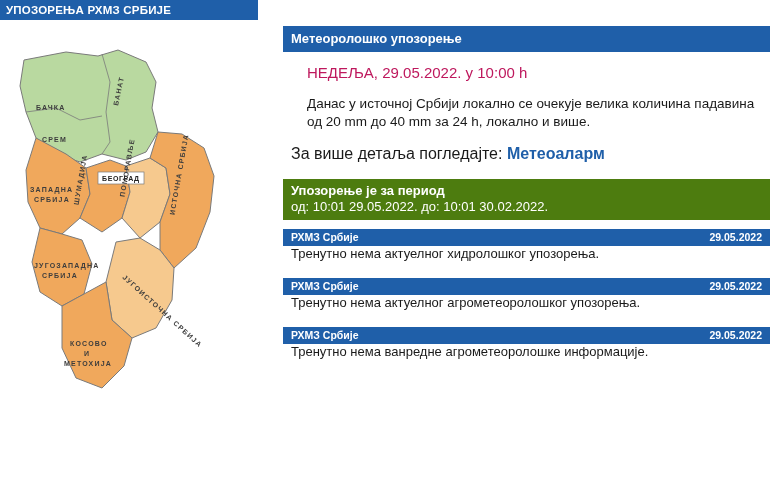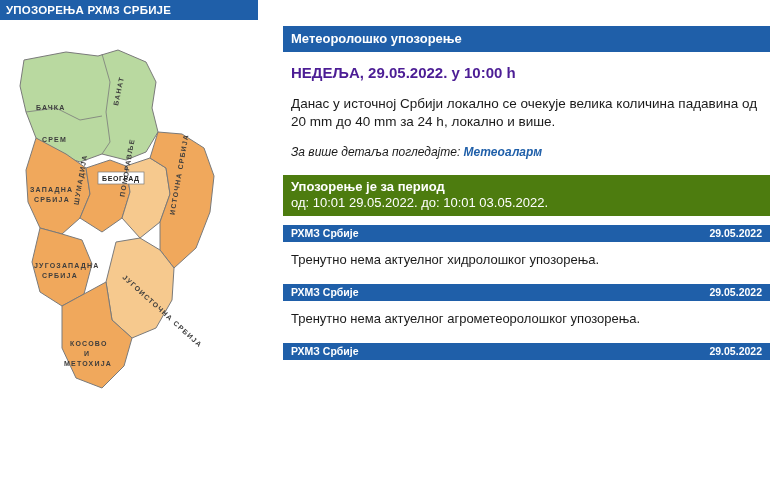--- a/index.html
+++ b/index.html
@@ -86,42 +86,41 @@
     padding: 5px 8px 6px 8px;
     box-sizing: border-box;
   }
 
   .warn-body {
     padding: 10px 8px 6px 8px;
     box-sizing: border-box;
   }
   .warn-date {
     font-size: 15px;
-    font-weight: bold;
-    color: #4c1d95;
-    margin: 2px 0 14px 0;
+    font-weight: normal;
+    color: #be185d;
+    margin: 2px 0 14px 16px;
   }
   .warn-title {
     font-size: 14.5px;
     font-weight: bold;
     color: #1f5fa9;
     line-height: 1.25;
     margin: 0 0 6px 0;
   }
   .warn-text {
     font-size: 13.5px;
     color: #1a1a1a;
     line-height: 1.35;
-    margin: 0 0 14px 0;
+    margin: 0 0 14px 16px;
   }
   .more-line {
-    font-size: 12px;
+    font-size: 16px;
     color: #1a1a1a;
     margin: 0 0 10px 0;
-    font-style: italic;
   }
   .more-link {
     color: #1f5fa9;
     font-weight: bold;
     text-decoration: none;
     cursor: pointer;
   }
 
   .period-box {
     background: #4d7c0f;
@@ -148,21 +147,21 @@
     padding: 2px 8px 3px 8px;
     display: flex;
     justify-content: space-between;
     align-items: center;
     box-sizing: border-box;
     gap: 23px;
   }
   .bulletin-body {
     font-size: 13px;
     color: #1a1a1a;
-    padding: 10px 8px 8px 8px;
+    padding: 0 8px 8px 8px;
     box-sizing: border-box;
   }
 </style>
 </head>
 <body>
 
 <div id="page">
 
   <div class="top-banner">УПОЗОРЕЊА РХМЗ СРБИЈЕ</div>
 
@@ -219,21 +218,21 @@
       <div class="warn-date">НЕДЕЉА, 29.05.2022. у 10:00 h</div>
       <div class="warn-text">Данас у источној Србији локално се очекује велика количина падавина од 20 mm до 40 mm за 24 h, локално и више.</div>
       <div class="more-line">
         <span>За више детаља погледајте:</span>
         <a class="more-link" href="#">Метеоаларм</a>
       </div>
     </div>
 
     <div class="period-box">
       <div class="period-title">Упозорење је за период</div>
-      <div class="period-range">од: 10:01 29.05.2022.  до: 10:01 03.05.2022.</div>
+      <div class="period-range">од: 10:01 29.05.2022.  до: 10:01 30.02.2022.</div>
     </div>
 
     <div class="bulletin">
       <div class="bulletin-head">
         <span>РХМЗ Србије</span>
         <span>29.05.2022</span>
       </div>
       <div class="bulletin-body">Тренутно нема актуелног хидролошког упозорења.</div>
     </div>
 
@@ -243,16 +242,17 @@
         <span>29.05.2022</span>
       </div>
       <div class="bulletin-body">Тренутно нема актуелног агрометеоролошког упозорења.</div>
     </div>
 
     <div class="bulletin">
       <div class="bulletin-head">
         <span>РХМЗ Србије</span>
         <span>29.05.2022</span>
       </div>
+      <div class="bulletin-body">Тренутно нема ванредне агрометеоролошке информације.</div>
     </div>
 
   </div>
 </div>
 
 </body></html>

